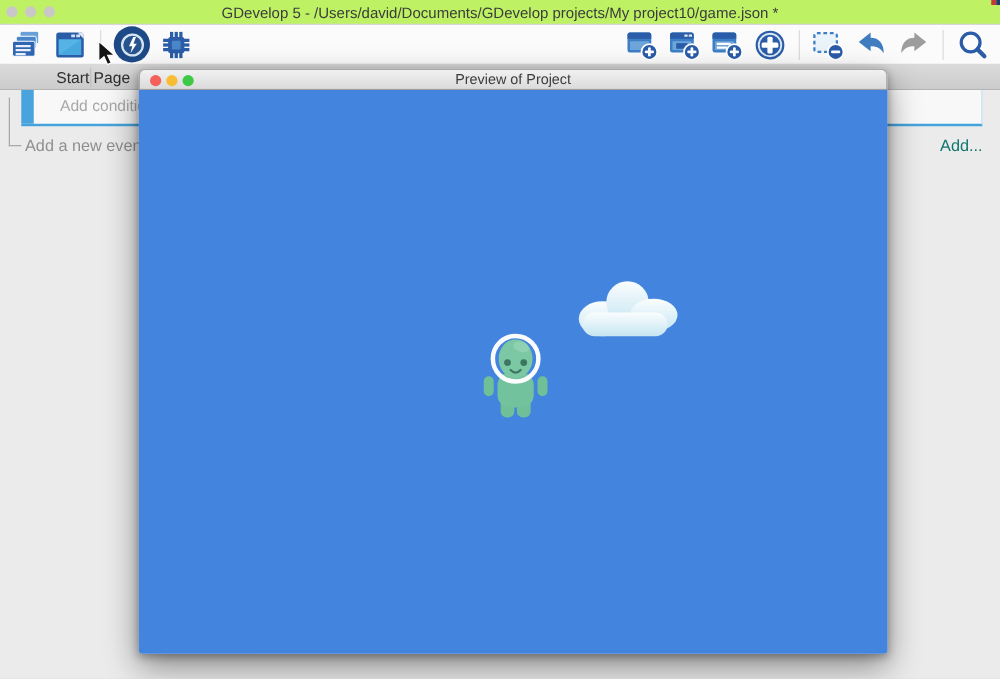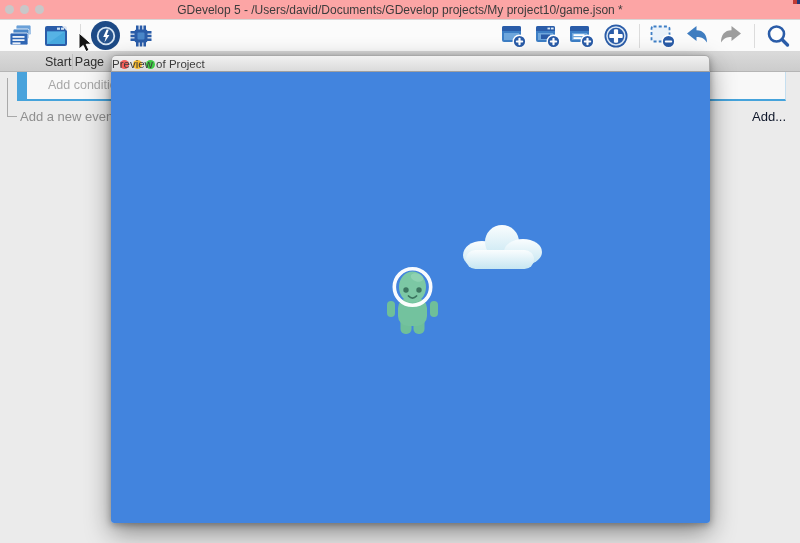--- a/index.html
+++ b/index.html
@@ -2,21 +2,21 @@
 <html><head>
 <meta charset="utf-8">
 <style>
   * { margin:0; padding:0; box-sizing:border-box; }
   html,body { width:800px; height:543px; }
   body { font-family:"Liberation Sans", sans-serif; background:#ebebeb; overflow:hidden; }
   #app { position:relative; width:800px; height:543px; background:#ebebeb; }
 
   
   .macos-titlebar { position:absolute; top:0; left:0; width:800px; height:20px;
-    background:#fca5a5; border-bottom:1px solid #d8d6d6; z-index:2; }
+    background:#bef264; border-bottom:1px solid #d8d6d6; z-index:2; }
   .traffic-group { position:absolute; left:5px; top:5px; display:flex; gap:6px; }
   .dot { width:9px; height:9px; border-radius:50%; }
   .dot.inactive { background:#c9c7c8; }
   .app-title { position:absolute; left:0; right:0; top:0; height:20px; line-height:20px;
     text-align:center; font-size:12px; color:#3c3c3c; white-space:nowrap; }
 
   
   .toolbar { position:absolute; top:20px; left:0; width:800px; height:32px;
     background:#fbfbfb; border-bottom:1px solid #d9d9d9; display:flex; align-items:center; z-index:2; }
   .tb-left { display:flex; align-items:center; gap:7px; padding-left:7px; }
@@ -34,32 +34,32 @@
 
   
   .events { position:absolute; top:72px; left:0; width:800px; height:471px; background:#ebebeb; }
   .event-row { position:absolute; left:17px; top:0; width:769px; height:29px;
     background:#f8f8f8; border-bottom:2px solid #45a3db; border-right:1px solid #c5dff0; }
   .drag-bar { position:absolute; left:0; top:0; width:10px; height:27px; background:#49a3dc; }
   .cond-label { position:absolute; left:31px; top:6px; font-size:12.5px; color:#a8a8a8; }
   .tree-v { position:absolute; left:7px; top:6px; width:1px; height:39px; background:#a9a9a9; }
   .tree-h { position:absolute; left:7px; top:44px; width:10px; height:1px; background:#a9a9a9; }
   .add-event-label { position:absolute; left:20px; top:37px; font-size:13px; color:#8f8f8f; }
-  .add-more-label { position:absolute; right:14px; top:37px; font-size:13px; color:#0f172a; }
+  .add-more-label { position:absolute; right:14px; top:37px; font-size:13px; color:#0f766e; }
 
   
   .preview-window { position:absolute; left:111px; top:55px; width:599px; height:468px;
     border-radius:5px 5px 3px 3px; z-index:5;
     box-shadow:0 10px 26px rgba(0,0,0,.42), 0 2px 7px rgba(0,0,0,.30); }
   .pw-titlebar { position:relative; height:17px; background:linear-gradient(#f1f1f1,#dbdbdb);
     border:1px solid #a8a8a8; border-bottom:1px solid #9f9f9f; border-radius:5px 5px 0 0; }
   .pw-lights { position:absolute; left:8px; top:4px; display:flex; gap:4px; }
   .pw-dot { width:9px; height:9px; border-radius:50%; }
   .pw-title { position:absolute; left:0; right:0; top:0; height:17px; line-height:16px;
-    text-align:left; font-size:11.5px; color:#3c3c3c; }
+    text-align:center; font-size:11.5px; color:#3c3c3c; }
   .pw-canvas { position:relative; width:599px; height:451px; background:#4284de;
     border-radius:0 0 3px 3px; overflow:hidden; }
   .obj-cloud { position:absolute; left:344px; top:150px; }
   .obj-alien { position:absolute; left:273px; top:189px; }
 
   .mouse-cursor { position:absolute; left:78px; top:32px; z-index:20; }
   .corner-mark { position:absolute; right:0; top:0; width:7px; height:4px; z-index:30; display:flex; }
   .corner-mark .cm-r { width:4px; height:4px; background:#c23b35; }
   .corner-mark .cm-b { width:3px; height:4px; background:#233a78; }
 </style>

